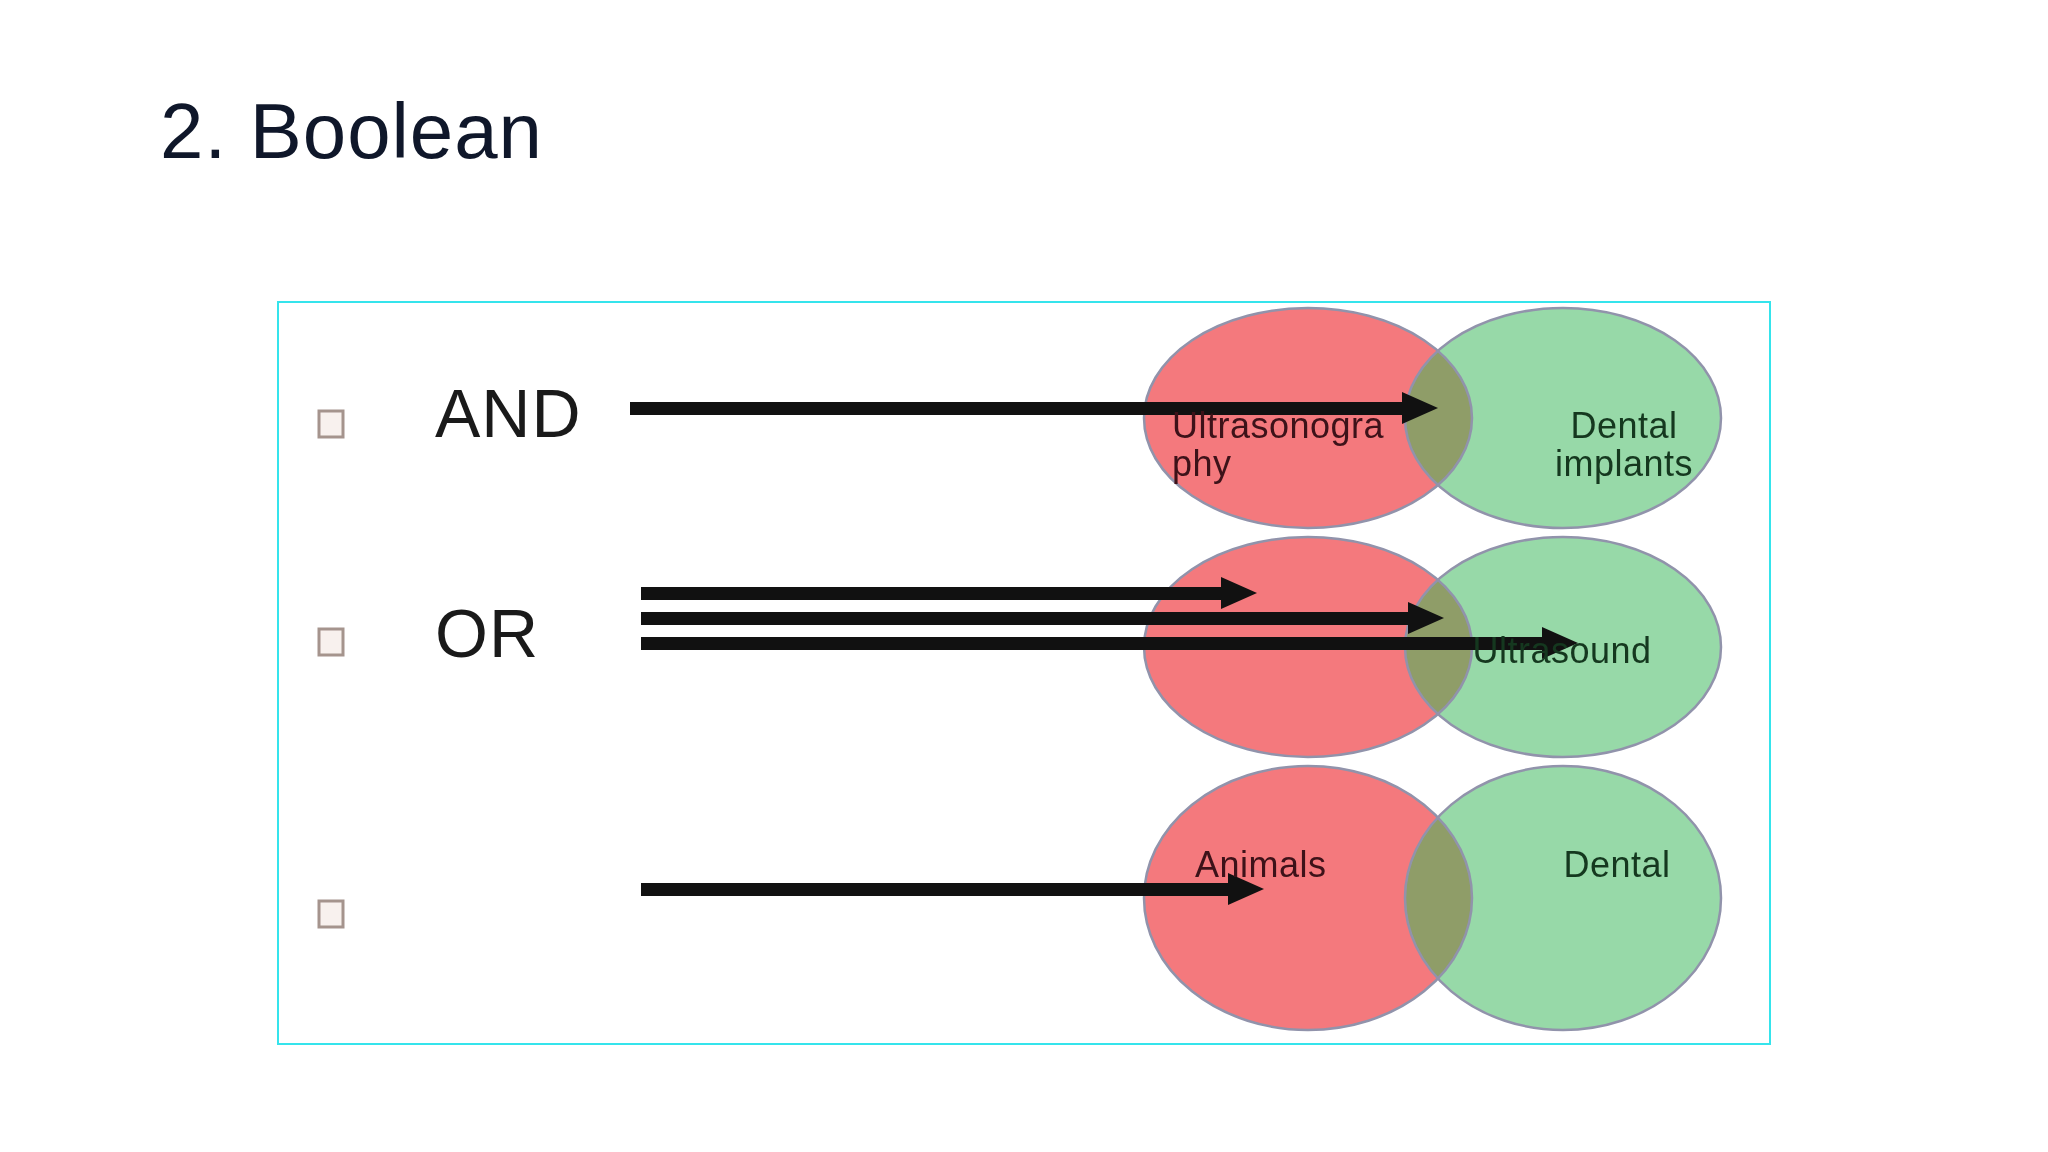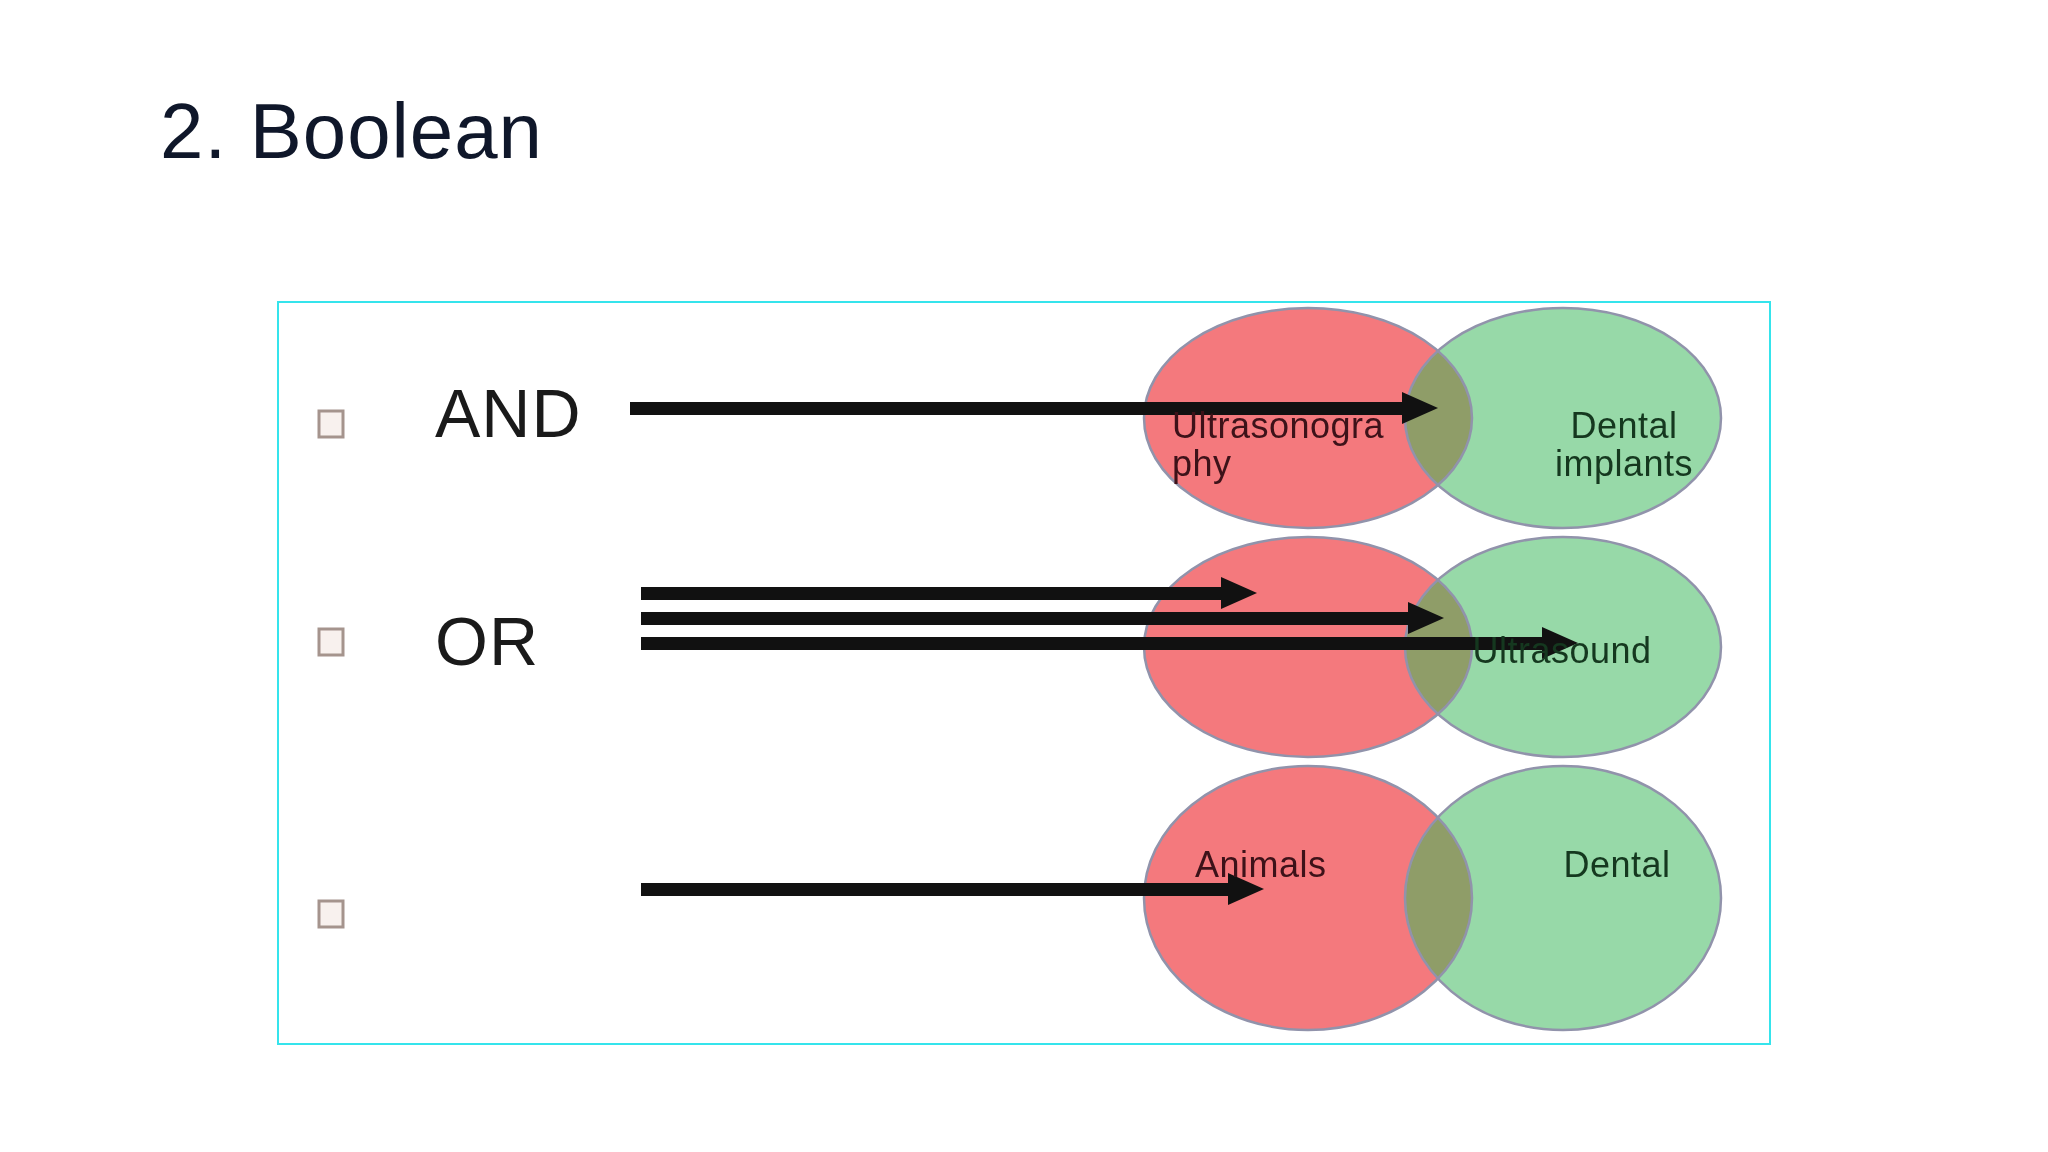--- a/index.html
+++ b/index.html
@@ -31,21 +31,21 @@
     position:absolute;
     left:110px;
     font-size:68px;
     line-height:1;
     color:#1a1a1a;
     letter-spacing:1px;
     white-space:nowrap;
     margin-left:46px;
   }
   .op.and{top:76px;}
-  .op.or{top:304px;}
+  .op.or{top:296px;}
   .op.not{top:550px;}
   .elabel{
     position:absolute;
     font-size:36px;
     line-height:38px;
     letter-spacing:0.5px;
     white-space:pre-line;
   }
   .red-t{color:#3d1219;}
   .green-t{color:#15381f;text-align:center;}

